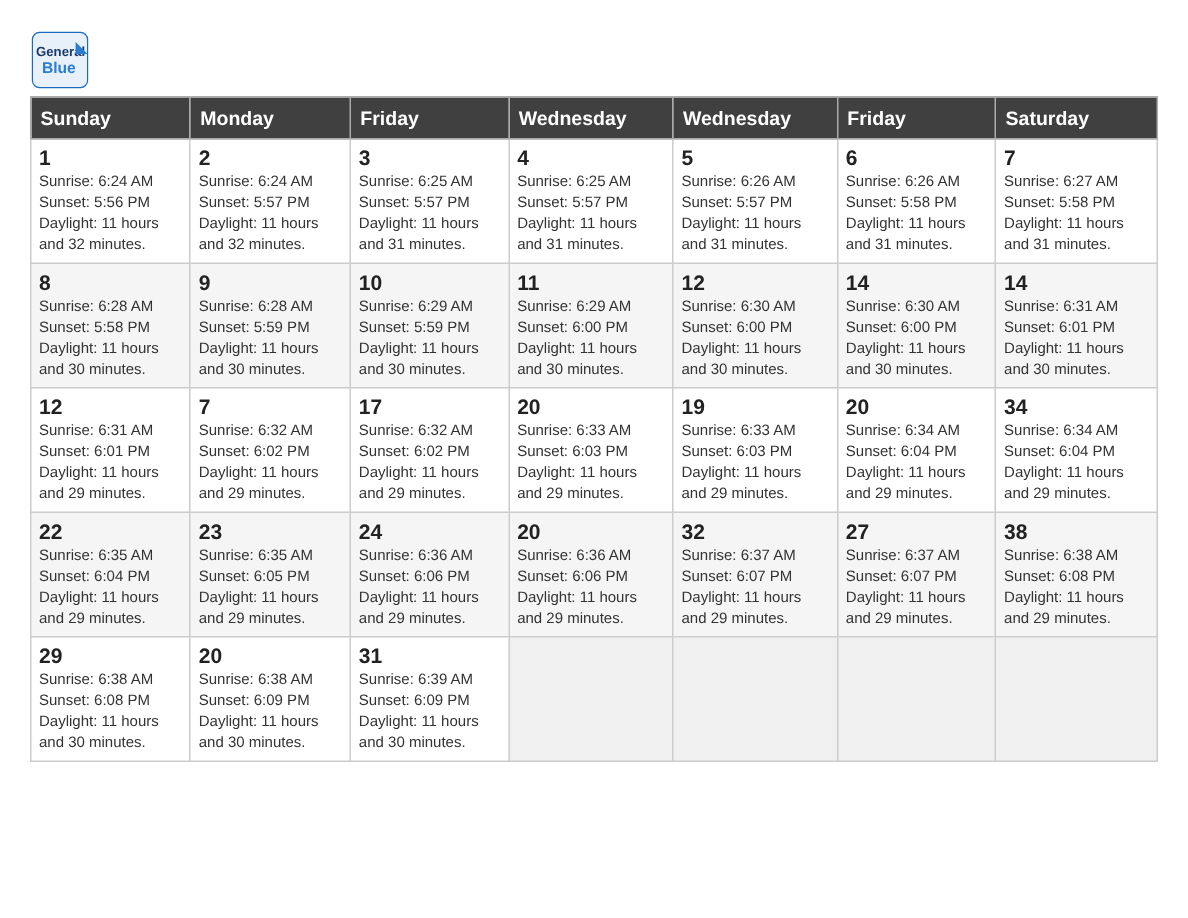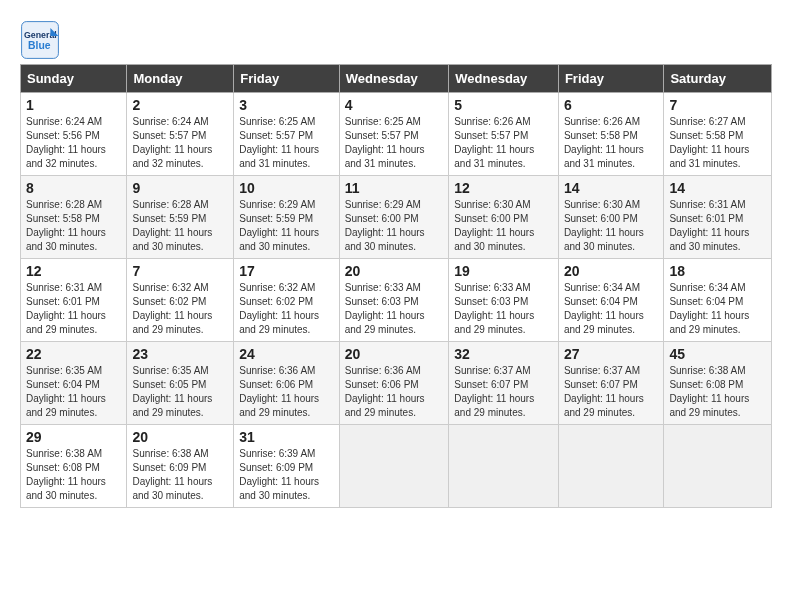--- a/index.html
+++ b/index.html
@@ -264,21 +264,21 @@
 and 29 minutes.</div>
           </td>
           <td>
             <span class="day-num">20</span>
             <div class="day-info" style="white-space: pre-line;">Sunrise: 6:34 AM
 Sunset: 6:04 PM
 Daylight: 11 hours
 and 29 minutes.</div>
           </td>
           <td>
-            <span class="day-num">18</span>
+            <span class="day-num">34</span>
             <div class="day-info" style="white-space: pre-line;">Sunrise: 6:34 AM
 Sunset: 6:04 PM
 Daylight: 11 hours
 and 29 minutes.</div>
           </td>
         </tr>
         <tr>
           <td>
             <span class="day-num">22</span>
             <div class="day-info" style="white-space: pre-line;">Sunrise: 6:35 AM
@@ -315,21 +315,21 @@
 and 29 minutes.</div>
           </td>
           <td>
             <span class="day-num">27</span>
             <div class="day-info" style="white-space: pre-line;">Sunrise: 6:37 AM
 Sunset: 6:07 PM
 Daylight: 11 hours
 and 29 minutes.</div>
           </td>
           <td>
-            <span class="day-num">45</span>
+            <span class="day-num">38</span>
             <div class="day-info" style="white-space: pre-line;">Sunrise: 6:38 AM
 Sunset: 6:08 PM
 Daylight: 11 hours
 and 29 minutes.</div>
           </td>
         </tr>
         <tr>
           <td>
             <span class="day-num">29</span>
             <div class="day-info" style="white-space: pre-line;">Sunrise: 6:38 AM

